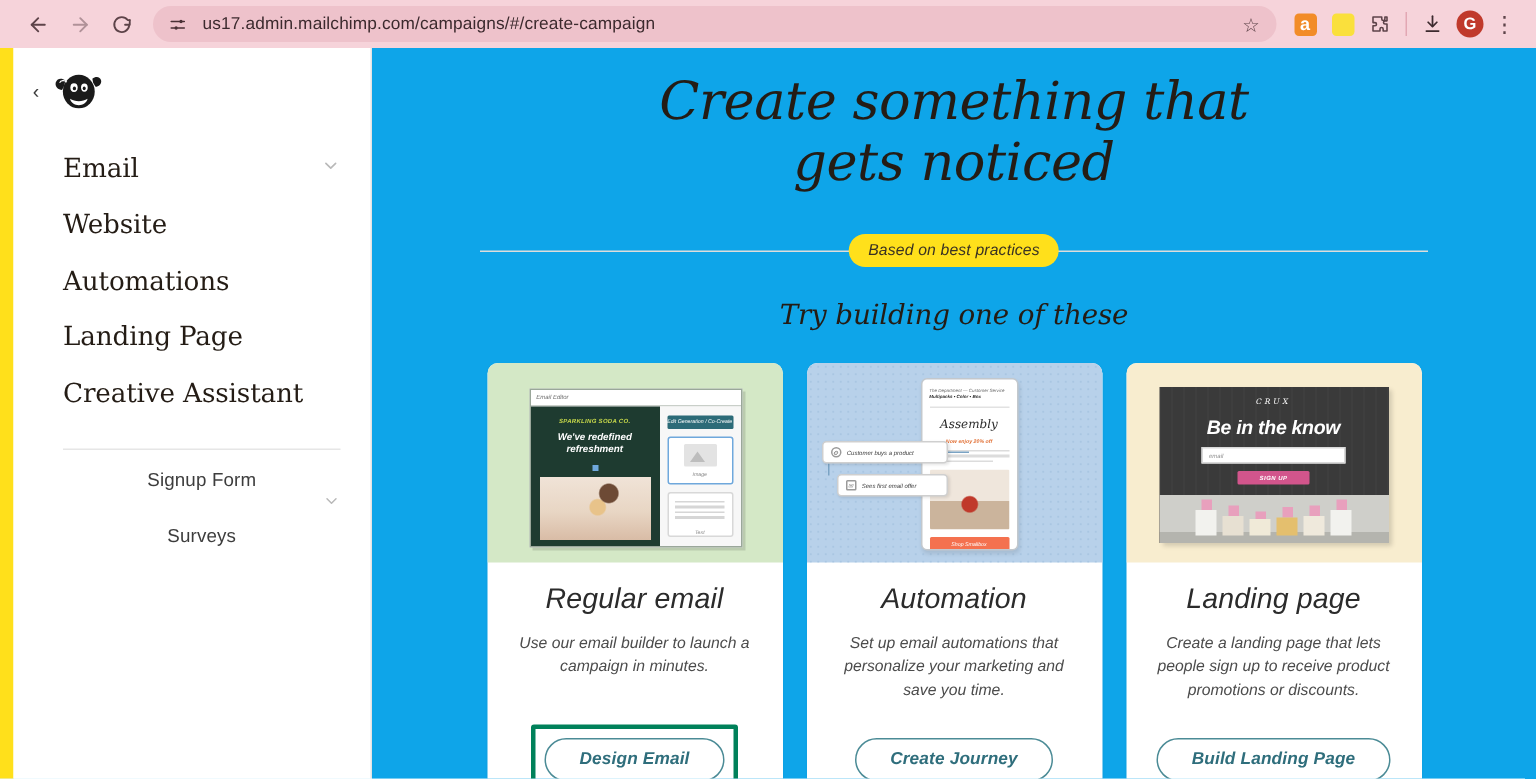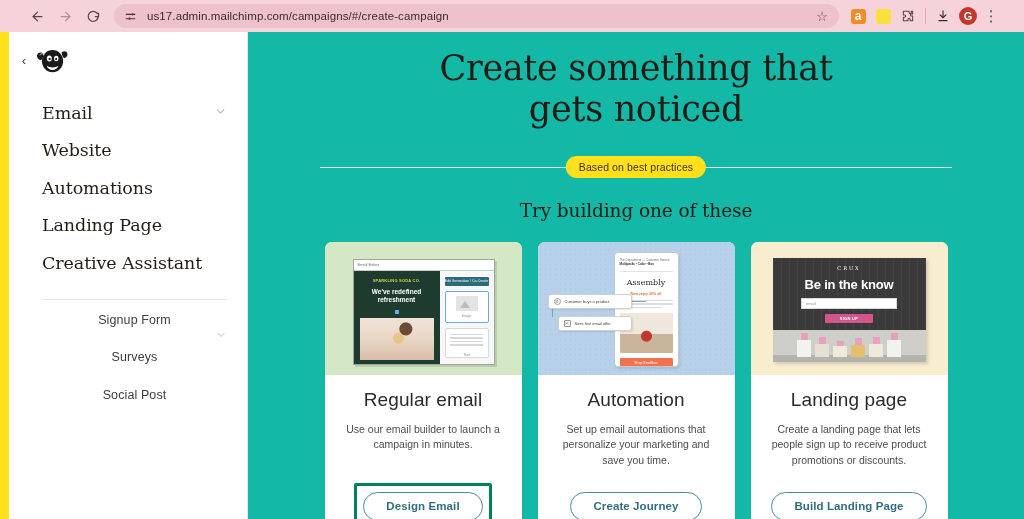--- a/index.html
+++ b/index.html
@@ -9,21 +9,21 @@
     overflow: hidden;
     background: #ffffff;
   }
 
   
   .browser-bar {
     position: absolute; top: 0; left: 0;
     width: 1024px; height: 32px;
     background: #f6d3da;
     display: flex; align-items: center;
-    padding: 0 24px;
+    padding: 0 12px;
     gap: 2px;
   }
   .nav-btn {
     width: 26px; height: 26px;
     display: flex; align-items: center; justify-content: center;
     border-radius: 50%;
     color: #5d4349;
     font-size: 14px;
     flex: 0 0 auto;
   }
@@ -151,23 +151,24 @@
   }
   .nav-item-sm .label {
     font-size: 12.5px;
     letter-spacing: 0.1px;
   }
   .nav-item-sm .chev { margin-left: auto; color: #b9b9b9; }
 
   
   .main {
     flex: 1 1 auto; height: 100%;
-    background: #14b8a6;
+    background: #0ea5e9;
     overflow: hidden;
     position: relative;
+    font-style: italic;
   }
   .hero-title {
     font-family: "DejaVu Serif", "Liberation Serif", serif;
     font-size: 35px;
     line-height: 1.18;
     text-align: center;
     color: #241c15;
     padding-top: 16px;
     letter-spacing: -0.3px;
     font-weight: normal;
@@ -571,23 +572,20 @@
       <div class="nav-item-sm">
         <span class="label">Signup Form</span>
         <span class="chev">
           <svg width="12" height="12" viewBox="0 0 24 24" fill="none" stroke="currentColor" stroke-width="2" stroke-linecap="round" stroke-linejoin="round">
               <polyline points="6 9 12 15 18 9"></polyline>
             </svg>
         </span>
       </div>
       <div class="nav-item-sm">
         <span class="label">Surveys</span>
-      </div>
-      <div class="nav-item-sm">
-        <span class="label">Social Post</span>
       </div>
     </div>
   </div>
 
   <div class="main">
     <div class="content-clip">
       <div class="hero-title">
         <div>Create something that</div>
         <div>gets noticed</div>
       </div>

